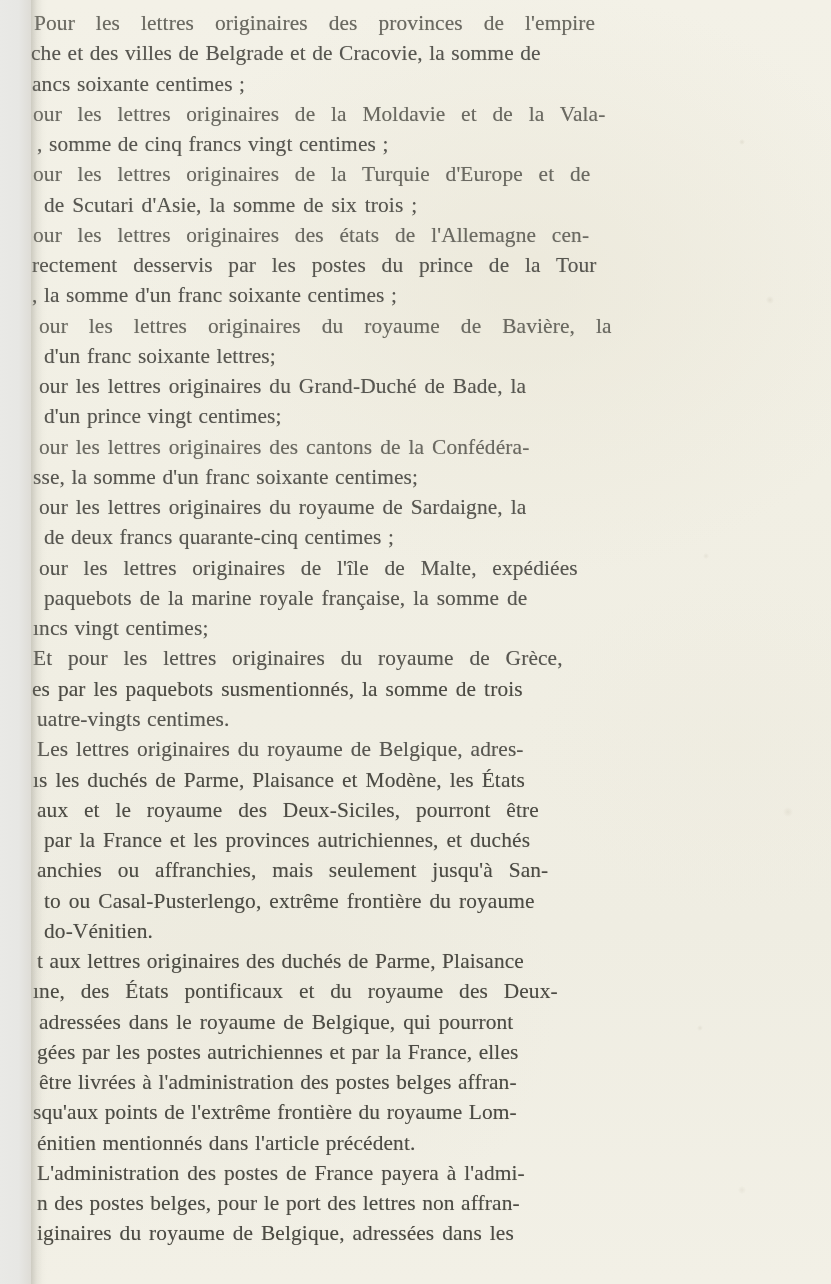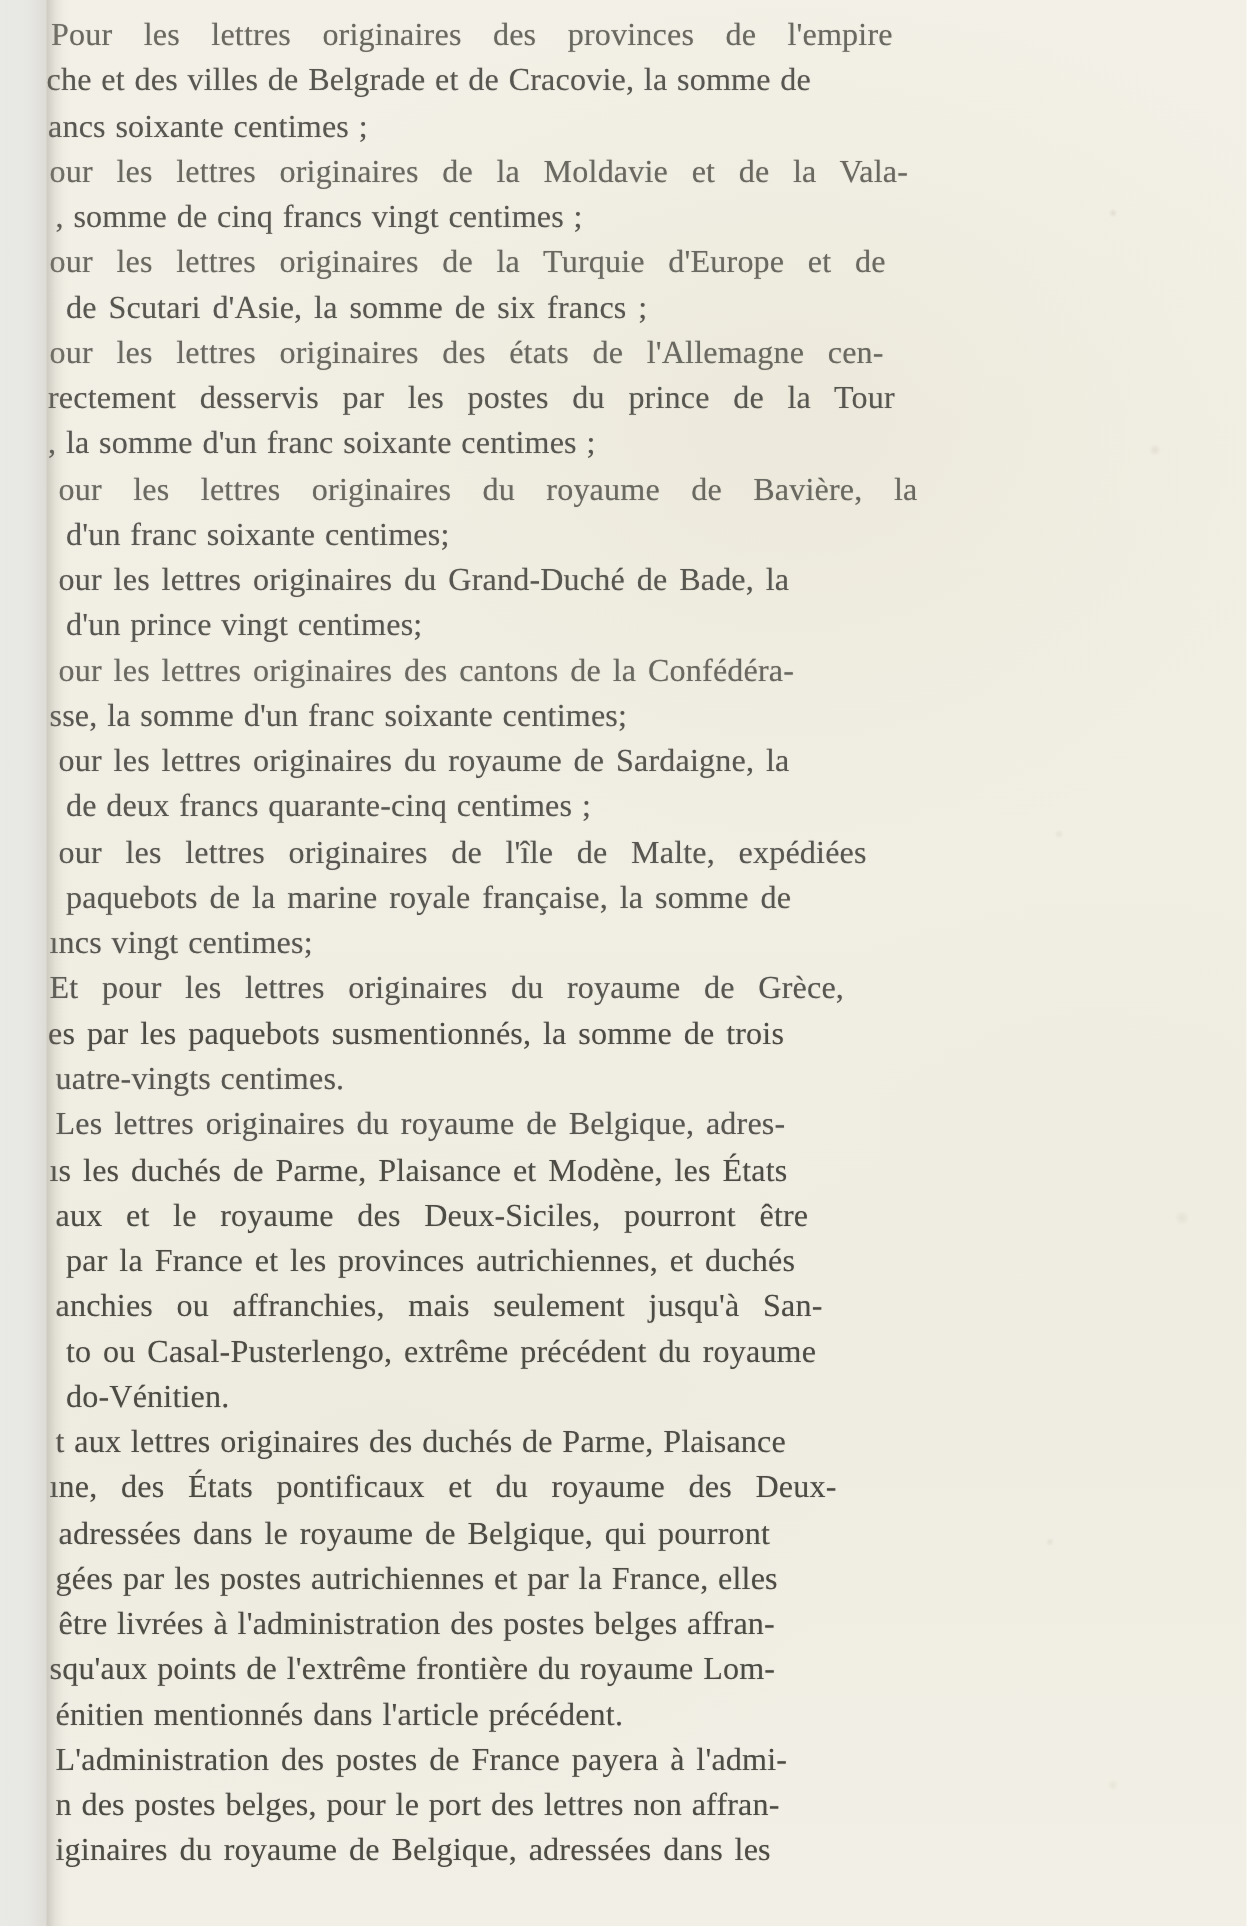--- a/index.html
+++ b/index.html
@@ -139,44 +139,44 @@
   <div class="paper-grain"></div>
 
   <div class="text-block" id="text-block">
 
   <div class="doc-line i0 ink-faint loose" style="top: 8px;"><span class="run">Pour  les  lettres  originaires  des  provinces  de  l'empire</span></div>
       <div class="doc-line i1 ink-mid tight" style="top: 38.26px;"><span class="run">che et des villes de Belgrade et de Cracovie, la somme de</span></div>
       <div class="doc-line i2 ink-mid tight" style="top: 68.52px;"><span class="run">ancs soixante centimes ;</span></div>
       <div class="doc-line i3 ink-faint snug" style="top: 98.78px;"><span class="run">our  les  lettres  originaires  de  la  Moldavie  et  de  la  Vala-</span></div>
       <div class="doc-line i4 ink-mid tight" style="top: 129.04px;"><span class="run">, somme de cinq francs vingt centimes ;</span></div>
       <div class="doc-line i3 ink-faint snug" style="top: 159.3px;"><span class="run">our  les  lettres  originaires  de  la  Turquie  d'Europe  et  de</span></div>
-      <div class="doc-line i5 ink-mid snug" style="top: 189.56px;"><span class="run">de Scutari d'Asie, la somme de six francs ;</span></div>
+      <div class="doc-line i5 ink-mid snug" style="top: 189.56px;"><span class="run">de Scutari d'Asie, la somme de six trois ;</span></div>
       <div class="doc-line i3 ink-faint snug" style="top: 219.82px;"><span class="run">our  les  lettres  originaires  des  états  de  l'Allemagne  cen-</span></div>
       <div class="doc-line i2 ink-mid snug" style="top: 250.08px;"><span class="run">rectement  desservis  par  les  postes  du  prince  de  la  Tour</span></div>
       <div class="doc-line i2 ink-mid tight" style="top: 280.34px;"><span class="run">, la somme d'un franc soixante centimes ;</span></div>
       <div class="doc-line i6 ink-faint loose" style="top: 310.6px;"><span class="run">our  les  lettres  originaires  du  royaume  de  Bavière,  la</span></div>
-      <div class="doc-line i5 ink-mid tight" style="top: 340.86px;"><span class="run">d'un franc soixante centimes;</span></div>
+      <div class="doc-line i5 ink-mid tight" style="top: 340.86px;"><span class="run">d'un franc soixante lettres;</span></div>
       <div class="doc-line i6 ink-mid snug" style="top: 371.12px;"><span class="run">our les lettres originaires du Grand-Duché de Bade, la</span></div>
       <div class="doc-line i5 ink-mid tight" style="top: 401.38px;"><span class="run">d'un prince vingt centimes;</span></div>
       <div class="doc-line i6 ink-faint snug" style="top: 431.64px;"><span class="run">our les lettres originaires des cantons de la Confédéra-</span></div>
       <div class="doc-line i3 ink-mid tight" style="top: 461.9px;"><span class="run">sse, la somme d'un franc soixante centimes;</span></div>
       <div class="doc-line i6 ink-mid snug" style="top: 492.16px;"><span class="run">our les lettres originaires du royaume de Sardaigne, la</span></div>
       <div class="doc-line i5 ink-mid tight" style="top: 522.42px;"><span class="run">de deux francs quarante-cinq centimes ;</span></div>
       <div class="doc-line i6 ink-mid snug" style="top: 552.68px;"><span class="run">our  les  lettres  originaires  de  l'île  de  Malte,  expédiées</span></div>
       <div class="doc-line i5 ink-mid snug" style="top: 582.94px;"><span class="run">paquebots de la marine royale française, la somme de</span></div>
       <div class="doc-line i3 ink-mid tight" style="top: 613.2px;"><span class="run">ıncs vingt centimes;</span></div>
       <div class="doc-line i3 ink-mid snug" style="top: 643.46px;"><span class="run">Et  pour  les  lettres  originaires  du  royaume  de  Grèce,</span></div>
       <div class="doc-line i2 ink-dark snug" style="top: 673.72px;"><span class="run">es par les paquebots susmentionnés, la somme de trois</span></div>
       <div class="doc-line i4 ink-mid tight" style="top: 703.98px;"><span class="run">uatre-vingts centimes.</span></div>
       <div class="doc-line i4 ink-mid snug" style="top: 734.24px;"><span class="run">Les lettres originaires du royaume de Belgique, adres-</span></div>
       <div class="doc-line i3 ink-dark snug" style="top: 764.5px;"><span class="run">ıs les duchés de Parme, Plaisance et Modène, les États</span></div>
       <div class="doc-line i4 ink-dark snug" style="top: 794.76px;"><span class="run">aux  et  le  royaume  des  Deux-Siciles,  pourront  être</span></div>
       <div class="doc-line i5 ink-dark snug" style="top: 825.02px;"><span class="run">par la France et les provinces autrichiennes, et duchés</span></div>
       <div class="doc-line i4 ink-dark snug" style="top: 855.28px;"><span class="run">anchies  ou  affranchies,  mais  seulement  jusqu'à  San-</span></div>
-      <div class="doc-line i5 ink-dark snug" style="top: 885.54px;"><span class="run">to ou Casal-Pusterlengo, extrême précédent du royaume</span></div>
+      <div class="doc-line i5 ink-dark snug" style="top: 885.54px;"><span class="run">to ou Casal-Pusterlengo, extrême frontière du royaume</span></div>
       <div class="doc-line i5 ink-dark tight" style="top: 915.8px;"><span class="run">do-Vénitien.</span></div>
       <div class="doc-line i4 ink-dark tight" style="top: 946.06px;"><span class="run">t aux lettres originaires des duchés de Parme, Plaisance</span></div>
       <div class="doc-line i3 ink-dark snug" style="top: 976.32px;"><span class="run">ıne,  des  États  pontificaux  et  du  royaume  des  Deux-</span></div>
       <div class="doc-line i6 ink-dark snug" style="top: 1006.58px;"><span class="run">adressées dans le royaume de Belgique, qui pourront</span></div>
       <div class="doc-line i4 ink-dark tight" style="top: 1036.84px;"><span class="run">gées par les postes autrichiennes et par la France, elles</span></div>
       <div class="doc-line i6 ink-dark tight" style="top: 1067.1px;"><span class="run">être livrées à l'administration des postes belges affran-</span></div>
       <div class="doc-line i3 ink-dark tight" style="top: 1097.36px;"><span class="run">squ'aux points de l'extrême frontière du royaume Lom-</span></div>
       <div class="doc-line i4 ink-dark tight" style="top: 1127.62px;"><span class="run">énitien mentionnés dans l'article précédent.</span></div>
       <div class="doc-line i4 ink-dark snug" style="top: 1157.88px;"><span class="run">L'administration des postes de France payera à l'admi-</span></div>
       <div class="doc-line i4 ink-dark tight" style="top: 1188.14px;"><span class="run">n des postes belges, pour le port des lettres non affran-</span></div>

